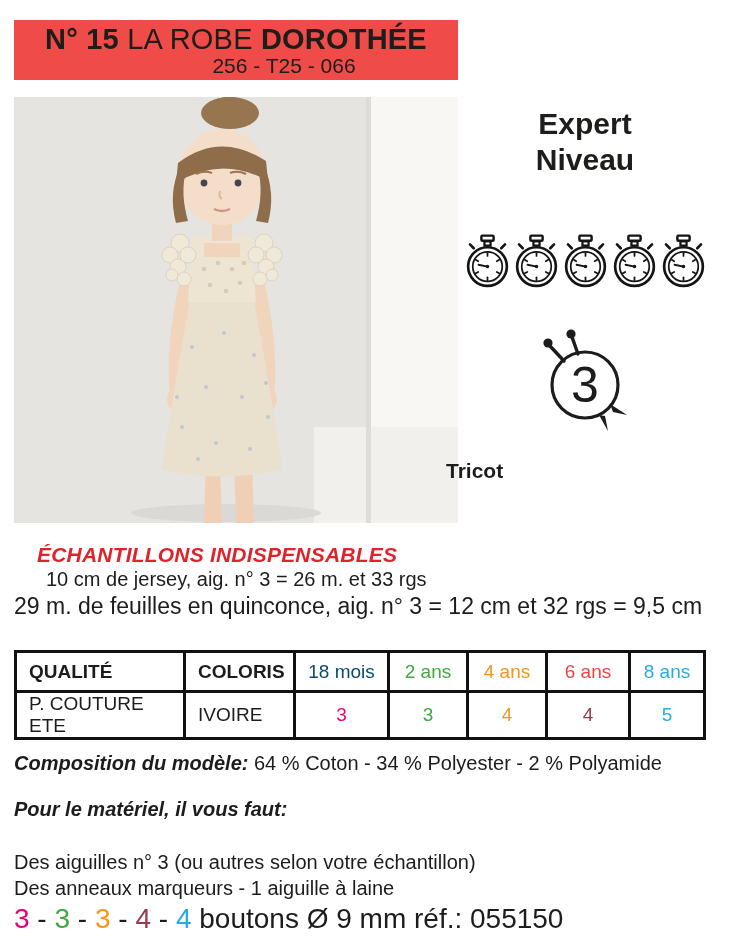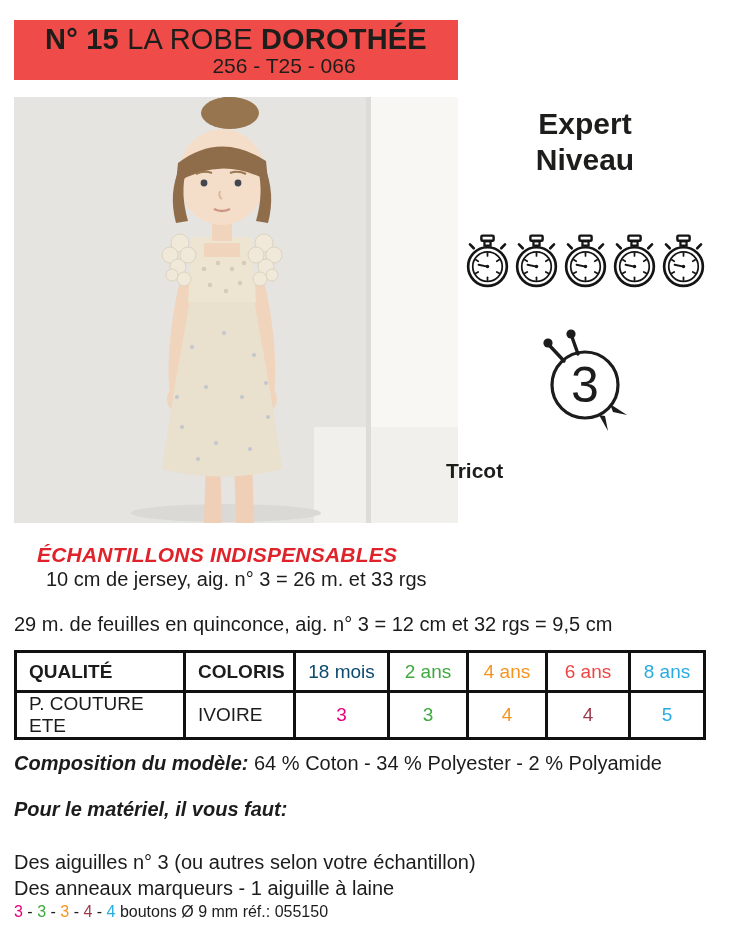--- a/index.html
+++ b/index.html
@@ -23,39 +23,39 @@
     justify-content:center;gap:4px;}
   .watches svg{width:45px;height:55px;display:block;}
   .gauge-badge{position:absolute;left:452px;top:324px;width:266px;display:flex;justify-content:center;}
   .gauge-badge svg{width:124px;height:116px;display:block;}
   .tricot{position:absolute;left:446px;top:458px;width:266px;text-align:left;
     font-size:21px;font-weight:bold;line-height:25px;color:#1d1d1b;}
   
   .swatch-heading{position:absolute;left:14px;top:543px;font-size:21px;
     font-weight:bold;font-style:italic;letter-spacing:.2px;margin-left:23px;}
   .swatch-line1{position:absolute;left:14px;top:568px;font-size:20px;margin-left:32px;}
-  .swatch-line2{position:absolute;left:14px;top:593px;font-size:20px;margin-top:20px;}
+  .swatch-line2{position:absolute;left:14px;top:593px;font-size:23px;}
   
   .qtable{position:absolute;left:14px;top:650px;border-collapse:collapse;table-layout:fixed;}
   .qtable td{border:3px solid #111;font-size:19px;vertical-align:middle;
     padding:0;background:#fff;}
   .qtable tr.hdr td{height:37px;}
   .qtable tr.dat td{height:41px;}
   .qtable td.lft{text-align:left;padding-left:12px;}
   .qtable td.ctr{text-align:center;}
   .qtable .bold{font-weight:bold;}
   
   .composition{position:absolute;left:14px;top:752px;font-size:20px;white-space:nowrap;}
   .bi{font-weight:bold;font-style:italic;}
   
   .mat-heading{position:absolute;left:14px;top:798px;font-size:20px;font-weight:bold;font-style:italic;}
   .mat-line1{position:absolute;left:14px;top:825px;font-size:20px;}
   .mat-line2{position:absolute;left:14px;top:851px;font-size:20px;}
   .mat-line3{position:absolute;left:14px;top:877px;font-size:20px;}
-  .mat-buttons{position:absolute;left:14px;top:903px;font-size:16px;}
+  .mat-buttons{position:absolute;left:14px;top:903px;font-size:28px;}
 </style>
 </head>
 <body>
 
 <svg width="0" height="0" style="position:absolute">
   <defs>
     <symbol id="sym-stopwatch" viewBox="0 0 44 54">
       <g fill="none" stroke="#141414" stroke-linecap="round">
         <rect x="16" y="1.6" width="12" height="5" rx="1" stroke-width="2.4"></rect>
         <rect x="19" y="7.2" width="6" height="4.2" stroke-width="2.2"></rect>

